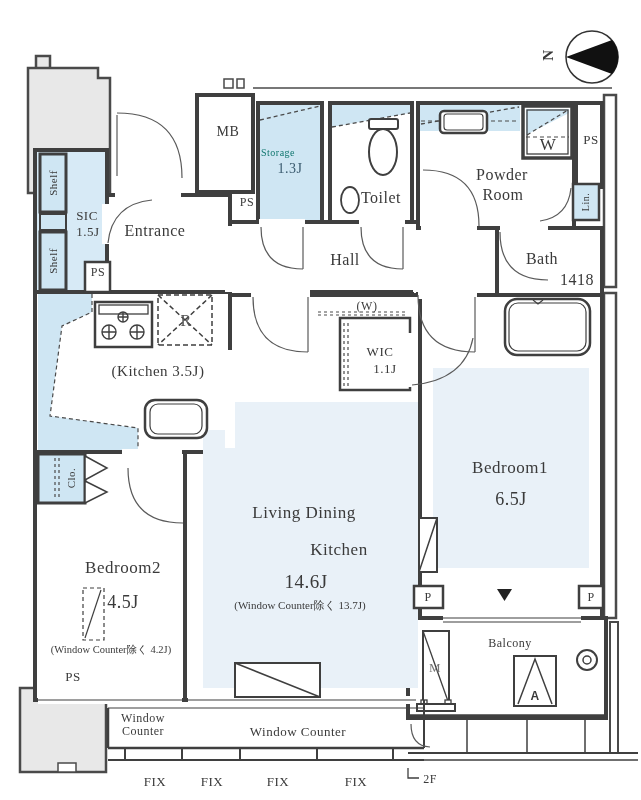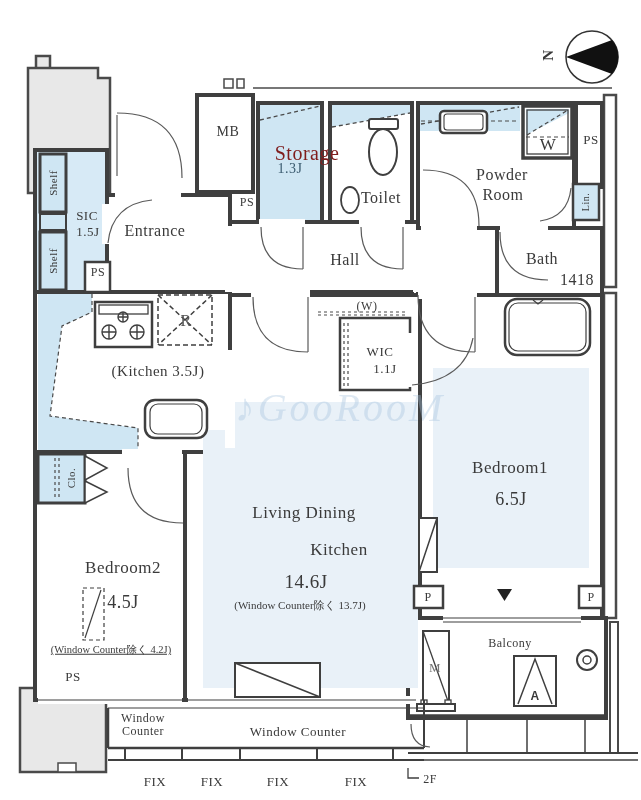--- a/index.html
+++ b/index.html
@@ -221,28 +221,27 @@
     <path d="M128,468 Q128,523 183,523"></path>
     <path d="M411,724 Q411,746 430,747"></path>
   </g>
 
   <g>
     <circle cx="592" cy="57" r="26" fill="none" stroke="#333" stroke-width="1.5"></circle>
     <path d="M566,57 L612,40 A26,26 0 0 1 612,74 Z" fill="#111" stroke="none"></path>
   </g>
 </svg>
 
-<div class="wm" style="left:340px;top:407px;">♪GooRooM</div>
 
 <div class="lbl" style="left:548px;top:55px;font-size:15px;font-weight:bold;transform:translate(-50%,-50%) rotate(-90deg);">N</div>
 
 <div class="lbl" style="left:228px;top:132px;font-size:14px;">MB</div>
 <div class="lbl" style="left:247px;top:202px;font-size:12px;">PS</div>
 
-<div class="lbl" style="left:307px;top:153px;font-size:20px;color:#7f1d1d;">Storage</div>
+<div class="lbl" style="left:278px;top:153px;font-size:10px;color:#0f766e;">Storage</div>
 <div class="lbl" style="left:290px;top:169px;font-size:14px;color:#3a5a6e;">1.3J</div>
 
 <div class="lbl" style="left:381px;top:198px;font-size:16px;">Toilet</div>
 
 <div class="lbl" style="left:502px;top:175px;font-size:16px;">Powder</div>
 <div class="lbl" style="left:503px;top:195px;font-size:16px;">Room</div>
 
 <div class="lbl" style="left:548px;top:144px;font-size:17px;">W</div>
 <div class="lbl" style="left:591px;top:139px;font-size:13px;">PS</div>
 <div class="lbl rot" style="left:586px;top:202px;font-size:10px;">Lin.</div>
@@ -269,21 +268,21 @@
 <div class="lbl" style="left:510px;top:467px;font-size:17px;">Bedroom1</div>
 <div class="lbl" style="left:511px;top:499px;font-size:18px;">6.5J</div>
 
 <div class="lbl" style="left:304px;top:512px;font-size:17px;">Living Dining</div>
 <div class="lbl" style="left:303px;top:549px;font-size:17px;margin-left:36px;">Kitchen</div>
 <div class="lbl" style="left:306px;top:581px;font-size:19px;">14.6J</div>
 <div class="lbl" style="left:300px;top:605px;font-size:11px;letter-spacing:0;">(Window Counter除く 13.7J)</div>
 
 <div class="lbl" style="left:123px;top:567px;font-size:17px;">Bedroom2</div>
 <div class="lbl" style="left:123px;top:602px;font-size:18px;">4.5J</div>
-<div class="lbl" style="left:111px;top:650px;font-size:10.5px;letter-spacing:0;text-decoration:underline;">(Window Counter除く 4.2J)</div>
+<div class="lbl" style="left:111px;top:650px;font-size:10.5px;letter-spacing:0;">(Window Counter除く 4.2J)</div>
 <div class="lbl" style="left:73px;top:676px;font-size:13px;">PS</div>
 
 <div class="lbl" style="left:143px;top:718px;font-size:12px;">Window</div>
 <div class="lbl" style="left:143px;top:731px;font-size:12px;">Counter</div>
 <div class="lbl" style="left:298px;top:731px;font-size:13px;">Window Counter</div>
 
 <div class="lbl" style="left:155px;top:781px;font-size:13px;">FIX</div>
 <div class="lbl" style="left:212px;top:781px;font-size:13px;">FIX</div>
 <div class="lbl" style="left:278px;top:781px;font-size:13px;">FIX</div>
 <div class="lbl" style="left:356px;top:781px;font-size:13px;">FIX</div>

